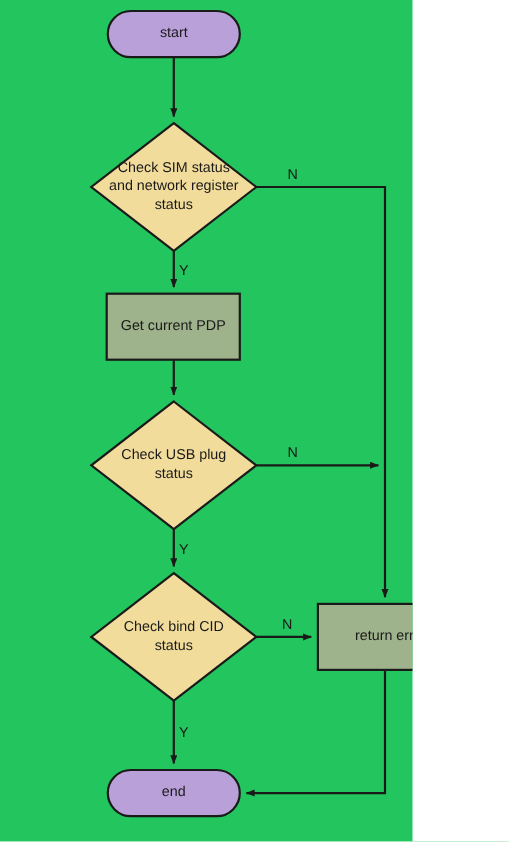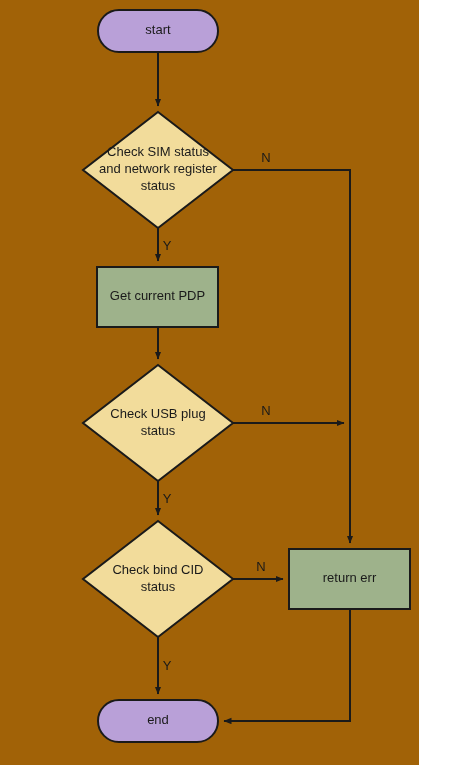--- a/index.html
+++ b/index.html
@@ -5,23 +5,23 @@
   html, body {
     margin: 0;
     padding: 0;
     background: #ffffff;
   }
   body {
     font-family: "Liberation Sans", sans-serif;
   }
   #flowchart-canvas {
     position: relative;
-    width: 419px;
+    width: 375px;
     height: 765px;
-    background: #a16207;
+    background: #22c55e;
     overflow: hidden;
     text-align: center;
   }
   svg.diagram {
     display: block;
     width: 471px;
     height: 765px;
   }
   .node-shape {
     stroke: #1a1a1a;

